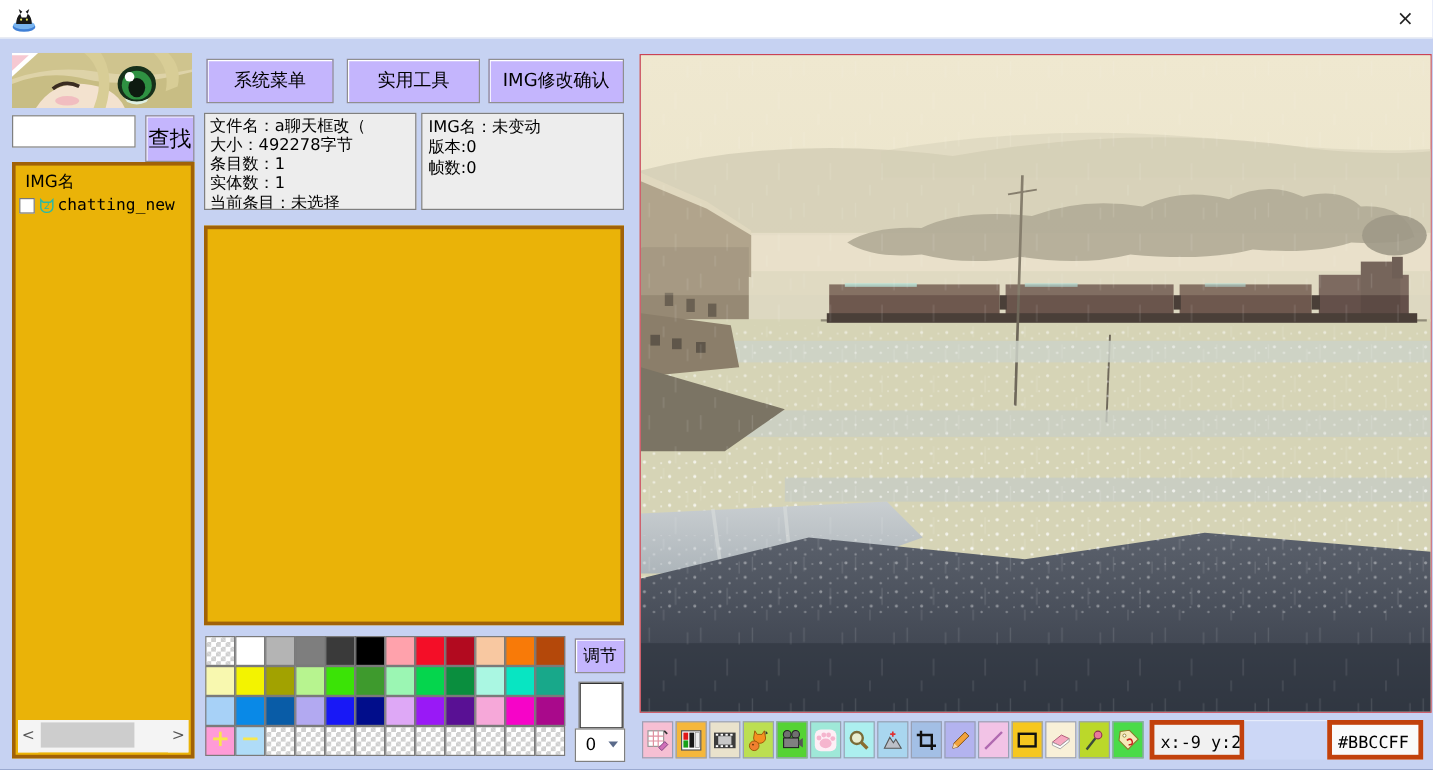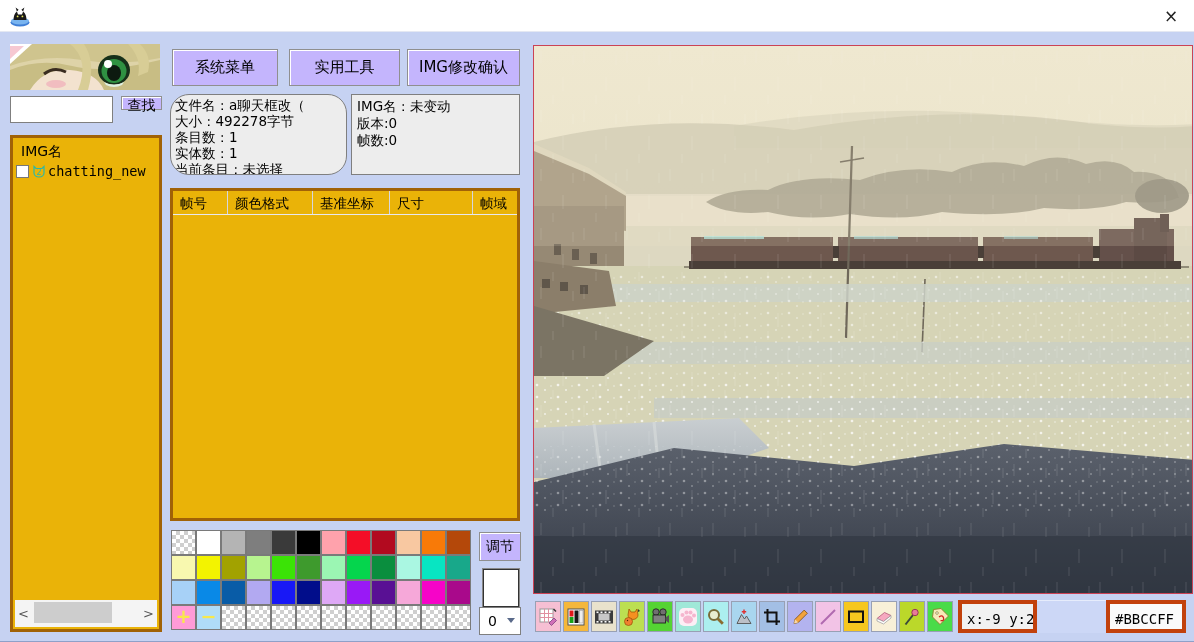--- a/index.html
+++ b/index.html
@@ -15,36 +15,36 @@
   .app-icon { position:absolute; left:9px; top:5px; width:22px; height:22px; }
   .title-text { position:absolute; left:38px; top:7px; font-size:14px; color:#111; white-space:nowrap; }
   .close-btn { position:absolute; right:0; top:0; width:46px; height:32px; background:transparent; border:0; font-size:17px; color:#222; cursor:default; font-family:"DejaVu Sans", sans-serif; }
   
   .win-btn { background:#c4b5fd; border:1px solid #8f8f8f; box-shadow:inset 1px 1px 0 #ffffff; font-size:15px; color:#000; font-family:inherit; }
   .panel-sunken { background:#ededed; border:1px solid #7f7f7f; overflow:hidden; }
   .white-box { background:#eab308; border:3px solid #a16207; }
   
   .avatar { position:absolute; left:10px; top:44px; width:150px; height:46px; overflow:hidden; border:0; }
   .search-input { position:absolute; left:10px; top:96px; width:103px; height:27px; border:1px solid #7f7f7f; font-size:14px; padding:0 4px; }
-  .find-btn { position:absolute; left:121px; top:96px; width:41px; height:14px; font-size:14px; }
+  .find-btn { position:absolute; left:121px; top:96px; width:41px; height:39px; font-size:18px; }
   .img-list { position:absolute; left:10px; top:135px; width:152px; height:497px; overflow:hidden; }
   .img-list-header { position:absolute; left:8px; top:5px; font-size:14px; color:#000; }
   .img-list-item { position:absolute; left:3px; top:24px; height:18px; display:flex; align-items:center; white-space:nowrap; }
   .img-checkbox { width:13px; height:13px; border:1px solid #777; background:#fff; margin-right:2px; flex:0 0 13px; }
   .cat-badge { width:16px; height:16px; margin-right:1px; flex:0 0 16px; }
   .img-item-label { font-size:13.5px; font-family:"DejaVu Sans Mono", monospace; color:#000; }
   .hscroll { position:absolute; left:2px; right:2px; bottom:2px; height:27px; background:#f4f4f4; display:flex; align-items:center; }
   .hs-arrow { width:17px; height:100%; background:#f4f4f4; border:0; color:#555; font-size:13px; font-family:"DejaVu Sans", sans-serif; }
   .hs-track { position:relative; flex:1; height:100%; }
   .hs-thumb { position:absolute; left:2px; top:2px; width:78px; height:21px; background:#cdcdcd; }
   
   .menu-btn1 { position:absolute; left:172px; top:49px; width:106px; height:37px; }
   .menu-btn2 { position:absolute; left:289px; top:49px; width:111px; height:37px; }
   .menu-btn3 { position:absolute; left:407px; top:49px; width:113px; height:37px; }
-  .info-box1 { position:absolute; left:170px; top:94px; width:177px; height:81px; font-size:13.5px; line-height:16px; padding:2px 4px; white-space:nowrap;border-radius:19px; }
+  .info-box1 { position:absolute; left:170px; top:94px; width:177px; height:81px; font-size:13.5px; line-height:16px; padding:2px 4px; white-space:nowrap; }
   .info-box2 { position:absolute; left:351px; top:94px; width:169px; height:81px; font-size:13.5px; line-height:17px; padding:3px 5px; white-space:nowrap; }
   .frame-table { position:absolute; left:170px; top:188px; width:350px; height:333px; overflow:hidden; }
   .ft-header { display:flex; height:24px; border-bottom:1px solid #e8e8ee; white-space:nowrap; }
   .ft-col { font-size:13.5px; color:#000; padding:4px 0 0 7px; border-right:1px solid #d6d6de; overflow:hidden; flex:0 0 auto; }
   
   .palette { position:absolute; left:171px; top:530px; width:302px; display:grid; grid-template-columns:repeat(12,25px); grid-auto-rows:25px; }
   .pcell { border:1px solid #7a7a7a; }
   .checker { background-color:#fff;
     background-image:linear-gradient(45deg,#cfcfcf 25%,transparent 25%,transparent 75%,#cfcfcf 75%),
                      linear-gradient(45deg,#cfcfcf 25%,transparent 25%,transparent 75%,#cfcfcf 75%);
@@ -139,27 +139,20 @@
   <div>当前条目：未选择</div>
 </div>
 
 <div class="info-box2 panel-sunken">
   <div>IMG名：未变动</div>
   <div>版本:0</div>
   <div>帧数:0</div>
 </div>
 
 <div class="frame-table white-box">
-  <div class="ft-header">
-    <div class="ft-col" style="width:55px">帧号</div>
-    <div class="ft-col" style="width:85px">颜色格式</div>
-    <div class="ft-col" style="width:77px">基准坐标</div>
-    <div class="ft-col" style="width:83px">尺寸</div>
-    <div class="ft-col" style="width:70px;border-right:0">帧域</div>
-  </div>
   <div style="height:308px"></div>
 </div>
 
 <div class="palette">
     <div class="pcell checker"></div>
     <div class="pcell" style="background: rgb(255, 255, 255);"></div>
     <div class="pcell" style="background: rgb(180, 180, 180);"></div>
     <div class="pcell" style="background: rgb(126, 126, 126);"></div>
     <div class="pcell" style="background: rgb(58, 58, 58);"></div>
     <div class="pcell" style="background: rgb(0, 0, 0);"></div>

